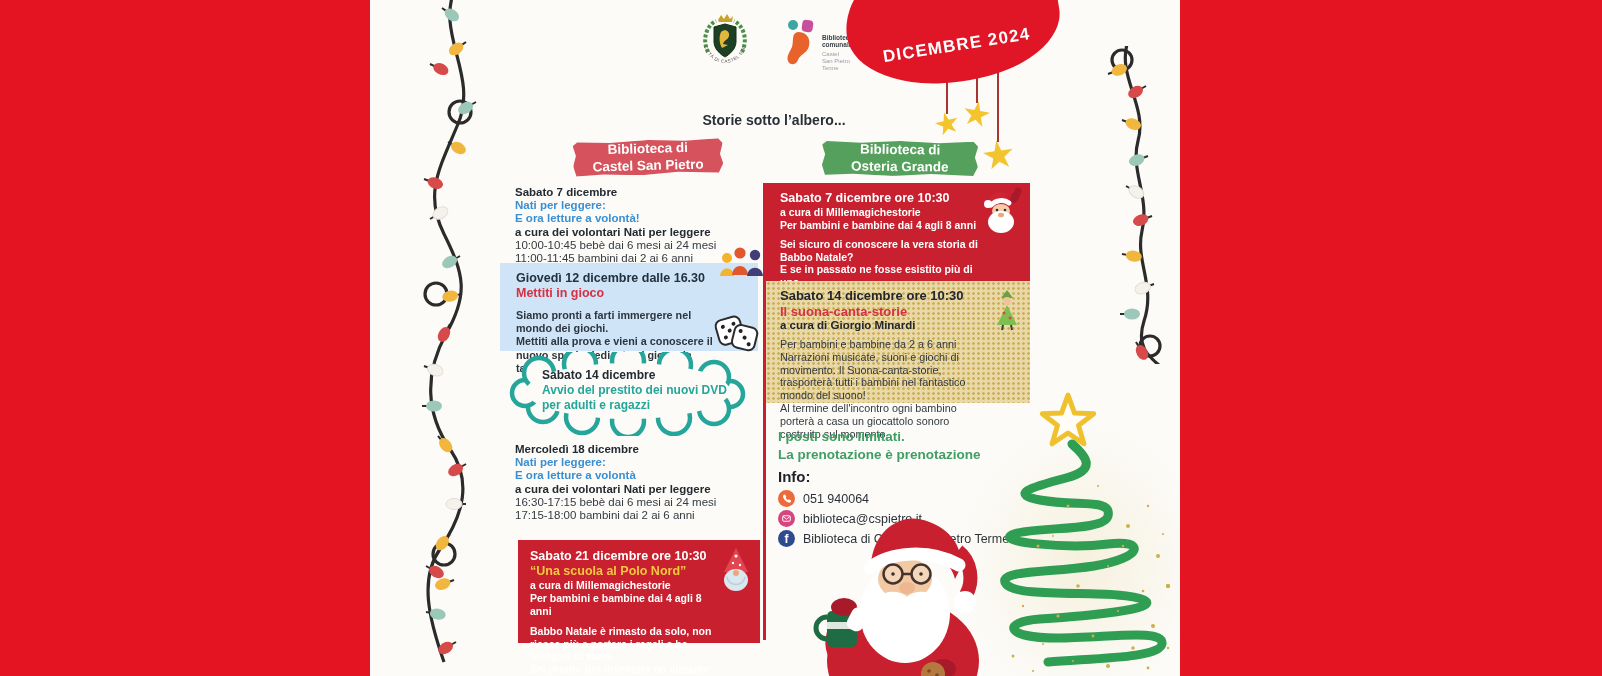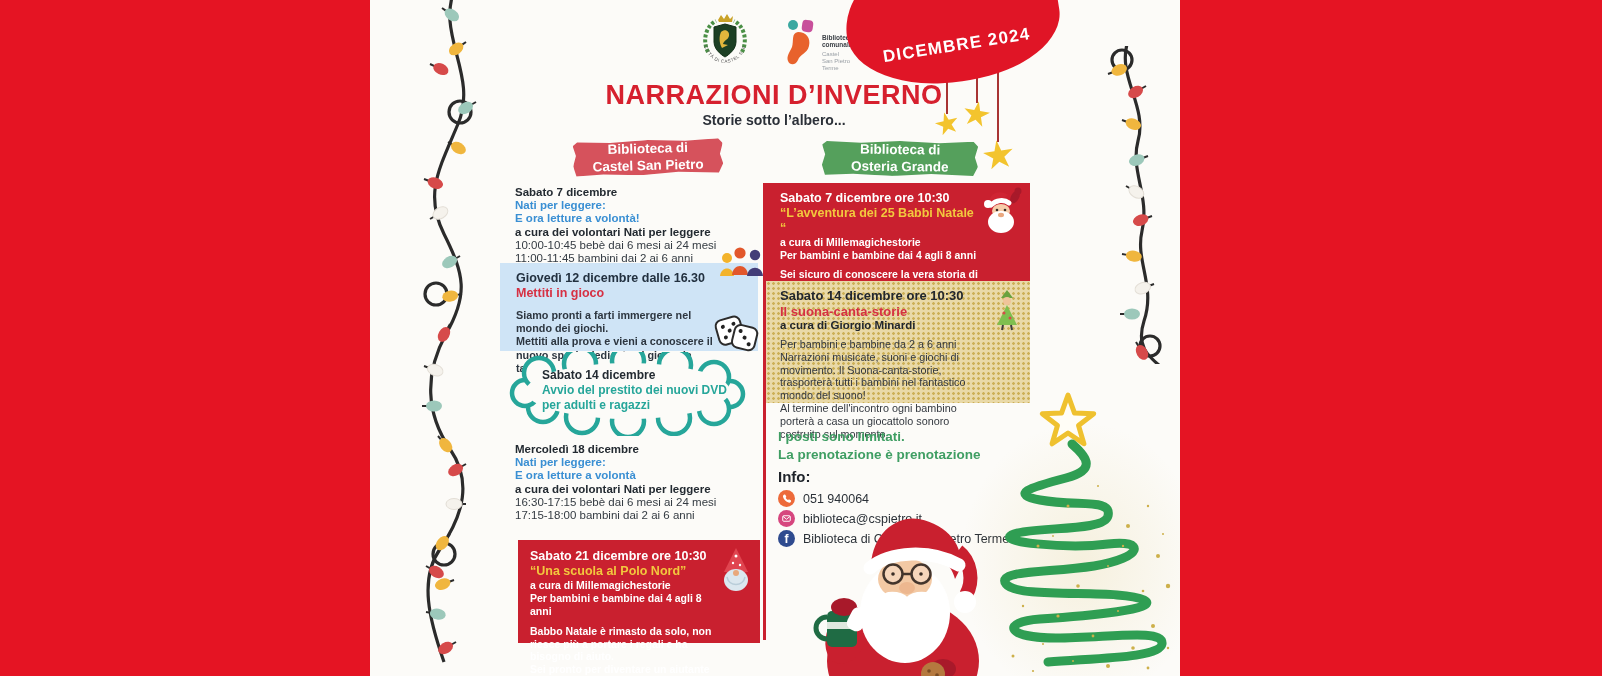--- a/index.html
+++ b/index.html
@@ -241,21 +241,20 @@
       <path d="M14,14 C22,14 27,20 25,28 C23,36 16,36 14,42 C12,47 6,48 4,43 C2,38 6,34 8,29 C10,23 7,15 14,14 Z" fill="#e8622c"></path>
     </svg>
     <div class="logo-text">
       <div class="b">Biblioteche</div>
       <div class="b">comunali</div>
       <div class="g" style="margin-top:2px;">Castel</div>
       <div class="g">San Pietro</div>
       <div class="g">Terme</div>
     </div>
 
-    <div class="title">NARRAZIONI D’INVERNO</div>
     <div class="subtitle">Storie sotto l’albero...</div>
 
     <div class="banner red">
       <span>Biblioteca di</span>
       <span>Castel San Pietro</span>
     </div>
     <div class="banner green">
       <span>Biblioteca di</span>
       <span>Osteria Grande</span>
     </div>
@@ -355,21 +354,20 @@
         <ellipse cx="16" cy="33" rx="12" ry="11" fill="#dbe7ef"></ellipse>
         <path d="M7,30 C9,40 23,40 25,30" fill="none" stroke="#b9cdd9" stroke-width="1.5"></path>
         <circle cx="16" cy="26" r="3" fill="#e8a87c"></circle>
       </svg>
     </div>
 
     <div class="divider"></div>
 
     <div class="redbox right">
       <div class="d">Sabato 7 dicembre ore 10:30</div>
-      <div class="ti">“L’avventura dei 25 Babbi Natale “</div>
       <div class="cur">a cura di Millemagichestorie</div>
       <div class="cur">Per bambini e bambine dai 4 agli 8 anni</div>
       <div class="b" style="margin-top:6px;">Sei sicuro di conoscere la vera storia di Babbo Natale?</div>
       <div class="b">E se in passato ne fosse esistito più di uno.</div>
       <div class="b">Venite a scoprirlo...</div>
       <svg class="abs" style="right:8px;top:4px;" width="40" height="48" viewBox="0 0 40 48">
         <ellipse cx="33" cy="10" rx="4" ry="7" fill="#a8192a" transform="rotate(30 33 10)"></ellipse>
         <circle cx="36" cy="4" r="3.5" fill="#a8192a"></circle>
         <path d="M8,16 C6,6 18,2 26,8 L10,20 Z" fill="#cf2433"></path>
         <circle cx="6" cy="17" r="4" fill="#fff"></circle>

